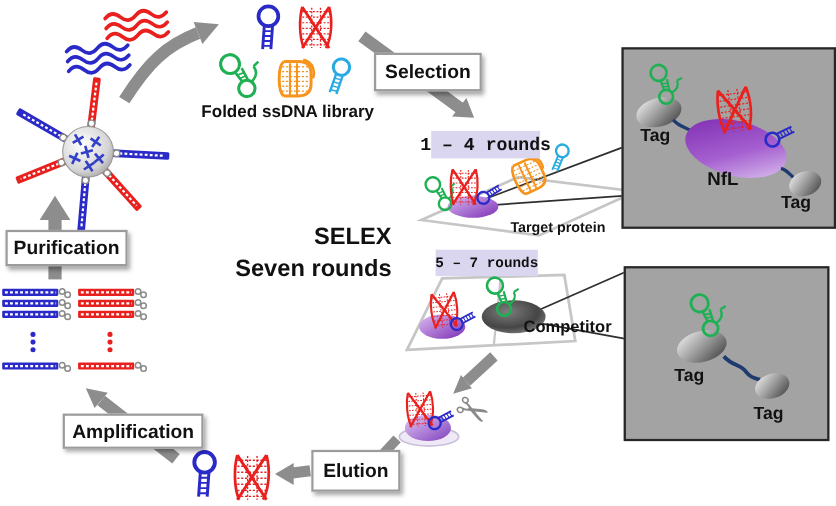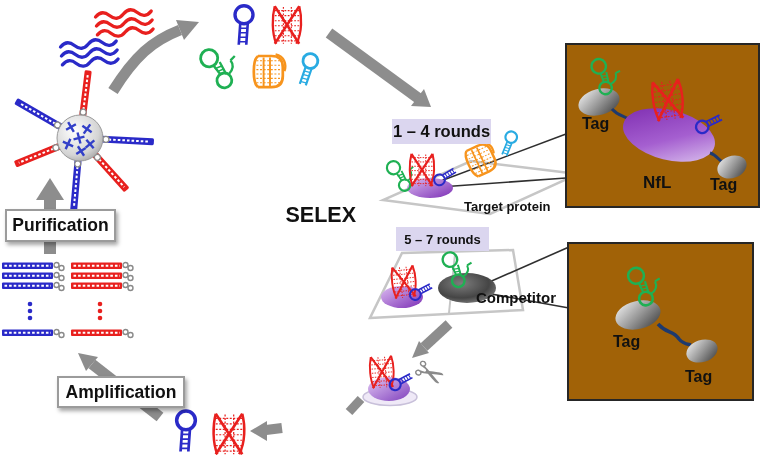--- a/index.html
+++ b/index.html
@@ -4,22 +4,22 @@
 <style>
   html,body{margin:0;padding:0;background:#fff;}
   .stage{position:relative;width:760px;height:460px;background:#fff;overflow:hidden;
          font-family:"Liberation Sans",sans-serif;}
   #scene{position:absolute;left:0;top:0;z-index:1;}
   .lbl{position:absolute;font-weight:bold;color:#111;white-space:nowrap;z-index:3;}
   .wbox{position:absolute;display:flex;align-items:center;justify-content:center;
         background:#fff;border:2px solid #9b9b9b;box-shadow:2px 3px 4px rgba(0,0,0,.35);
         font-weight:bold;color:#111;white-space:nowrap;z-index:3;}
   .rounds{position:absolute;display:flex;align-items:center;justify-content:center;
-        background:var(--lavender,#dbd6ef);font-weight:bold;color:#111;white-space:nowrap;z-index:3;}
-  .bigbox{position:absolute;background:#a16207;border:2px solid #262626;z-index:2;}
+        background:var(--lavender,#dbd6ef);font-weight:bold;color:#111;white-space:nowrap;z-index:3;font-family:Liberation Mono, monospace;}
+  .bigbox{position:absolute;background:#a3a3a3;border:2px solid #262626;z-index:2;}
   .bigbox svg{position:absolute;left:0;top:0;}
   .bigbox .lbl{z-index:4;}
   .scissors{position:absolute;z-index:3;color:#8a8a8a;font-size:36px;line-height:1;
         transform:rotate(28deg);}
 </style>
 </head>
 <body>
 
 <div class="stage">
 
@@ -245,54 +245,58 @@
     <use href="#sym-wave" transform="translate(0,9)"></use>
     <use href="#sym-wave" transform="translate(0,18)"></use>
   </g>
   <g style="color:var(--blue,#2a2ac8)" transform="translate(60,42) rotate(-6)">
     <use href="#sym-wave"></use>
     <use href="#sym-wave" transform="translate(0,9)"></use>
     <use href="#sym-wave" transform="translate(0,18)"></use>
   </g>
 </svg>
 
-
+<div class="lbl" style="left:183px;top:93px;width:166px;font-size:15.5px;">Folded ssDNA library</div>
+
+<div class="wbox" style="left:340px;top:48px;width:94px;height:31px;font-size:17.5px;">Selection</div>
 
 <div class="rounds" style="left:392px;top:119px;width:99px;height:25px;font-size:16.5px;">1 – 4 rounds</div>
 
 <div class="lbl" style="left:453px;top:199px;font-size:13px;margin-left:11px;">Target protein</div>
 
 <div class="lbl" style="left:158px;top:201px;width:198px;text-align:right;font-size:21.5px;line-height:29px;">
   <div>SELEX</div>
+  <div>Seven rounds</div>
 </div>
 
 <div class="rounds" style="left:396px;top:227px;width:93px;height:24px;font-size:13px;">5 – 7 rounds</div>
 
 <div class="lbl" style="left:476px;top:289px;font-size:15px;">Competitor</div>
 
 <div class="scissors" style="left:414px;top:356px;">✂</div>
 
+<div class="wbox" style="left:283px;top:409px;width:77px;height:34px;font-size:17.5px;">Elution</div>
 
 <div class="wbox" style="left:57px;top:376px;width:124px;height:28px;font-size:17.5px;">Amplification</div>
 
 <div class="wbox" style="left:5px;top:209px;width:107px;height:29px;font-size:17.5px;">Purification</div>
 
 <div class="bigbox" style="left:565px;top:43px;width:191px;height:161px;">
   <svg width="191" height="161" viewBox="0 0 191 161">
     <ellipse cx="32" cy="57" rx="21" ry="13" transform="rotate(-15 32 57)" fill="url(#gradTag)"></ellipse>
     <path d="M45,64 C52,72 58,70 64,76" fill="none" stroke="var(--navy_linker,#1e3a6e)" stroke-width="3"></path>
     <ellipse cx="102" cy="90" rx="47" ry="25" transform="rotate(14 102 90)" fill="url(#gradNfl)"></ellipse>
     <path d="M143,108 C150,110 152,116 157,118" fill="none" stroke="var(--navy_linker,#1e3a6e)" stroke-width="3"></path>
     <ellipse cx="165" cy="122" rx="15" ry="11" transform="rotate(-20 165 122)" fill="url(#gradTag)"></ellipse>
     <use href="#ap-loops" style="color:var(--green,#1fb053)" transform="translate(36,33) rotate(12) scale(0.66) translate(-23,-31)"></use>
     <use href="#ap-lattice" style="color:var(--red,#e8201e)" transform="translate(101,55) rotate(-8) scale(0.75) translate(-25,-31)"></use>
     <use href="#ap-hairpin" style="color:var(--blue,#2a2ac8)" transform="translate(142,78) rotate(-120) scale(0.52) translate(-20,-31)"></use>
   </svg>
   <div class="lbl" style="left:15px;top:70px;font-size:16px;">Tag</div>
-  <div class="lbl" style="left:76px;top:128px;font-size:17px;">NfL</div>
+  <div class="lbl" style="left:76px;top:108px;font-size:17px;">NfL</div>
   <div class="lbl" style="left:143px;top:131px;font-size:16px;">Tag</div>
 </div>
 
 <div class="bigbox" style="left:567px;top:242px;width:183px;height:155px;">
   <svg width="183" height="155" viewBox="0 0 183 155">
     <ellipse cx="69" cy="71" rx="23" ry="14" transform="rotate(-14 69 71)" fill="url(#gradTag)"></ellipse>
     <path d="M89,80 C98,90 104,86 110,95 C114,100 118,100 122,101" fill="none" stroke="var(--navy_linker,#1e3a6e)" stroke-width="3.5"></path>
     <ellipse cx="133" cy="107" rx="16" ry="11" transform="rotate(-18 133 107)" fill="url(#gradTag)"></ellipse>
     <use href="#ap-loops" style="color:var(--green,#1fb053)" transform="translate(73,44) rotate(6) scale(0.72) translate(-23,-31)"></use>
   </svg>

